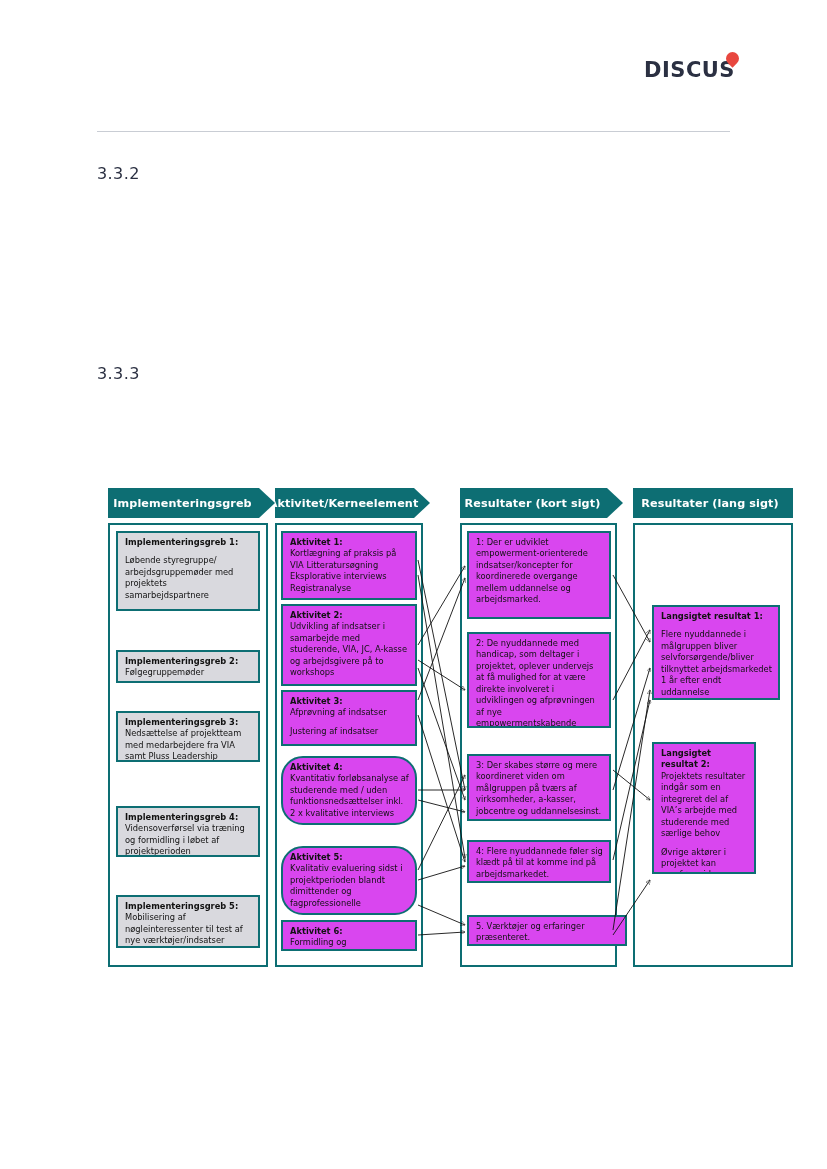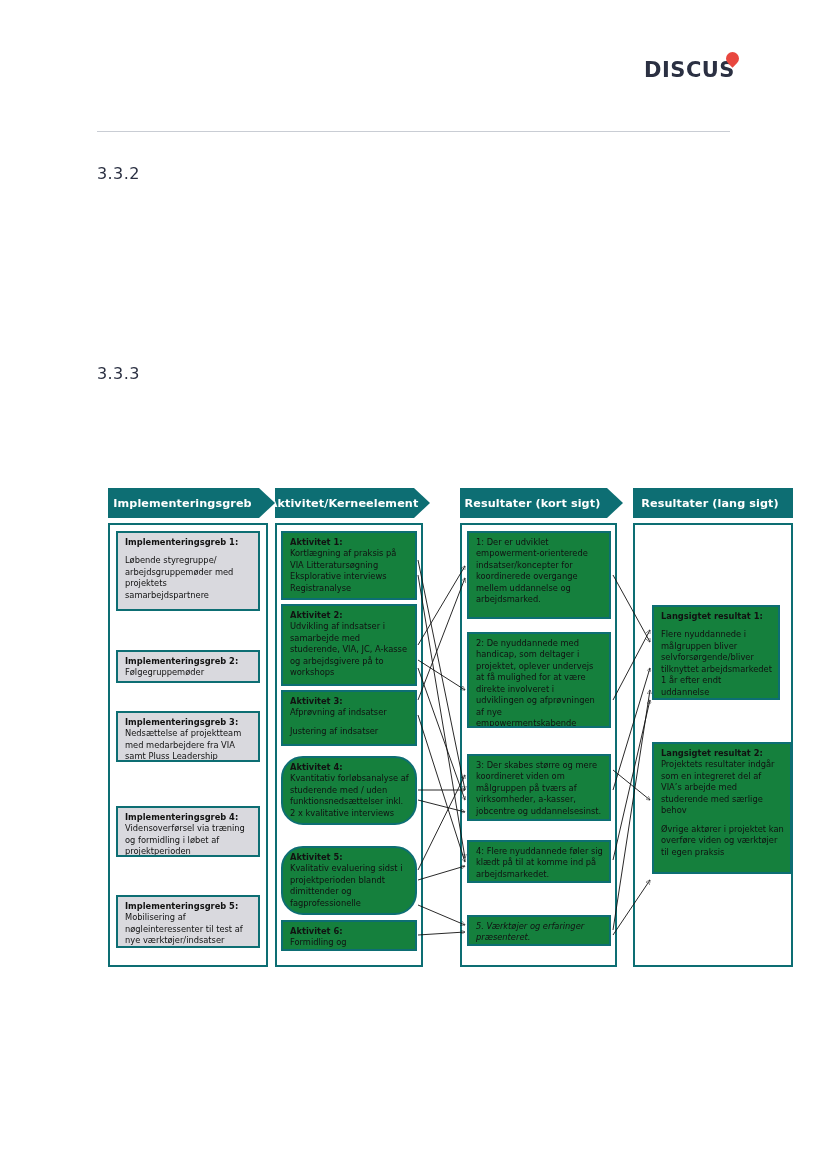--- a/index.html
+++ b/index.html
@@ -74,21 +74,21 @@
     position: absolute;
     border: 2px solid #0d6e73;
     padding: 4px 6px 4px 7px;
     font-family: "DejaVu Sans", sans-serif;
     font-size: 8.3px;
     line-height: 1.38;
     color: #111111;
     overflow: hidden;
   }
   .node.grey { background: #d9d9de; }
-  .node.yellow { background: #15803d; }
+  .node.yellow { background: #d946ef; }
   .node b { font-weight: 700; }
   .node .gap { display:block; height: 7px; }
 
   svg#arrows {
     position: absolute; left: 0; top: 0;
     width: 827px; height: 1169px;
     pointer-events: none;
   }
   svg#arrows line, svg#arrows path { stroke: #111111; stroke-width: 0.9; fill:none; }
 </style>
@@ -170,30 +170,30 @@
   </div>
   <div class="node yellow" style="left:467px; top:632px; width:144px; height:96px;">
     <span>2: De nyuddannede med handicap, som deltager i projektet, oplever undervejs at få mulighed for at være direkte involveret i udviklingen og afprøvningen af nye empowermentskabende metoder.</span>
   </div>
   <div class="node yellow" style="left:467px; top:754px; width:144px; height:67px;">
     <span>3: Der skabes større og mere koordineret viden om målgruppen på tværs af virksomheder, a-kasser, jobcentre og uddannelsesinst.</span>
   </div>
   <div class="node yellow" style="left:467px; top:840px; width:144px; height:43px;">
     <span>4: Flere nyuddannede føler sig klædt på til at komme ind på arbejdsmarkedet.</span>
   </div>
-  <div class="node yellow" style="left:467px; top:915px; width:144px; height:31px;font-style:italic;">
+  <div class="node yellow" style="left:467px; top:915px; width:160px; height:31px;">
     <span>5. Værktøjer og erfaringer præsenteret.</span>
   </div>
 
   <div class="node yellow" style="left:652px; top:605px; width:128px; height:95px;">
     <b>Langsigtet resultat 1:</b>
     <span class="gap"></span>
     <span>Flere nyuddannede i målgruppen bliver selvforsørgende/bliver tilknyttet arbejdsmarkedet 1 år efter endt uddannelse</span>
   </div>
-  <div class="node yellow" style="left:652px; top:742px; width:140px; height:132px;">
+  <div class="node yellow" style="left:652px; top:742px; width:104px; height:132px;">
     <b>Langsigtet resultat 2:</b><br>
     <span>Projektets resultater indgår som en integreret del af VIA’s arbejde med studerende med særlige behov</span>
     <span class="gap"></span>
     <span>Øvrige aktører i projektet kan overføre viden og værktøjer til egen praksis</span>
   </div>
 
   <svg id="arrows" viewBox="0 0 827 1169">
     <defs>
       <marker id="ah" viewBox="0 0 10 10" refX="9" refY="5" markerWidth="5" markerHeight="5" orient="auto-start-reverse">
         <path d="M 0 0 L 10 5 L 0 10 z" fill="#111111" stroke="none"></path>

